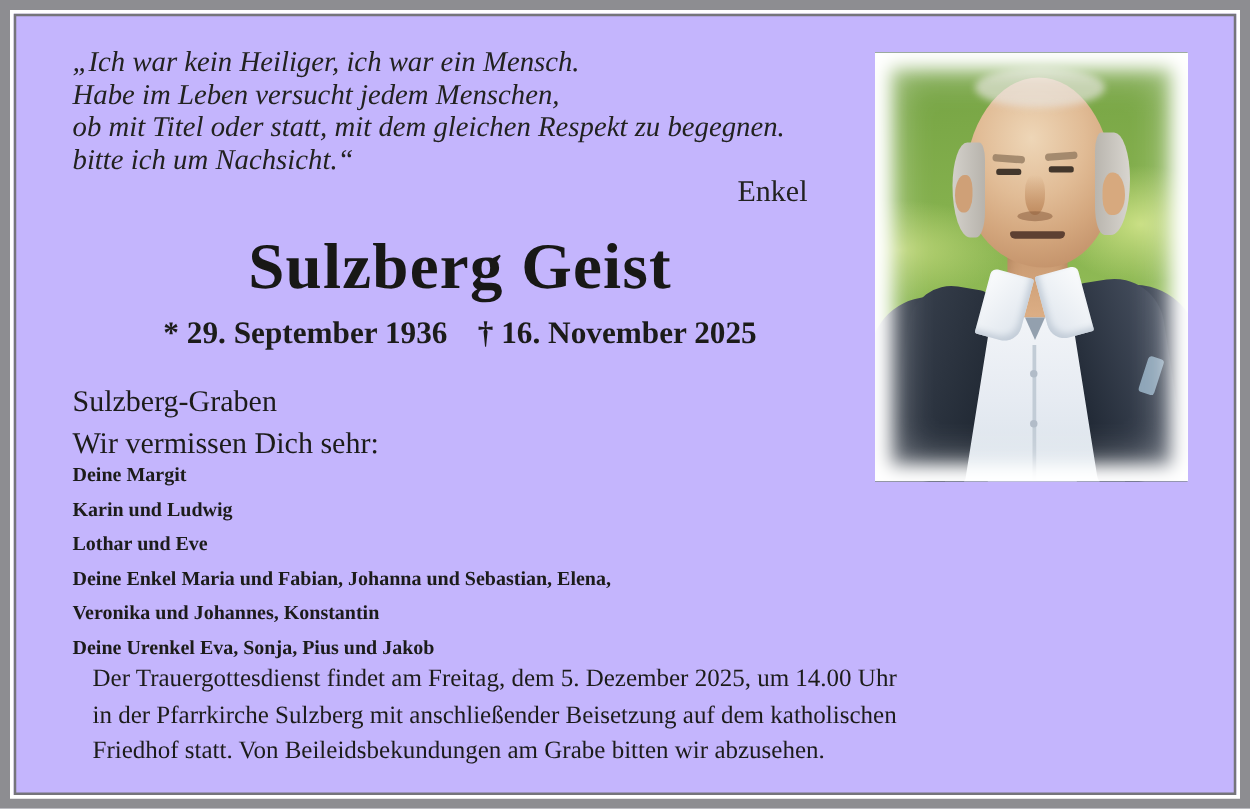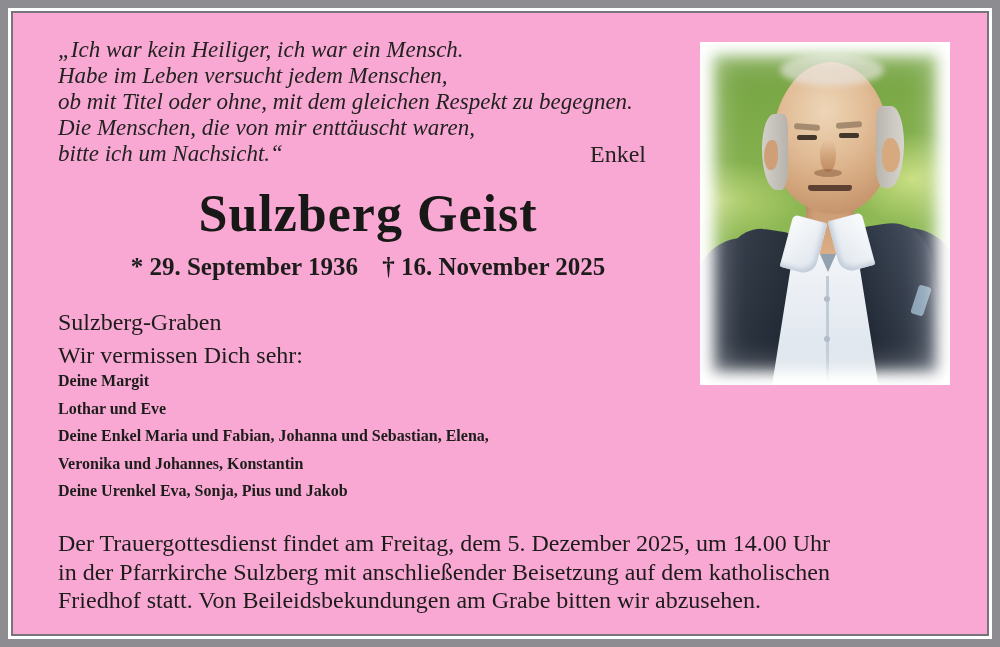--- a/index.html
+++ b/index.html
@@ -9,21 +9,21 @@
     position:relative;
     width:1000px; height:647px;
     background:#ffffff;
     border:8px solid #8d8d91;
     padding:3px;
   }
   .card {
     position:relative;
     width:100%; height:100%;
     border:2px solid #75757a;
-    background:#f9a8d4;
+    background:#c4b5fd;
   }
   .content { position:absolute; inset:0; color:#1c1c1a; }
 
   
   .quote {
     position:absolute; left:45px; top:24px; width:640px;
     font-style:italic; font-size:23px; line-height:26px; color:#222220;
   }
   .qline { white-space:nowrap; }
   .attribution {
@@ -54,22 +54,22 @@
     position:absolute; left:45px; top:328px;
     font-size:24px; line-height:28px;
   }
   .mourners {
     position:absolute; left:45px; top:354px; width:760px;
     font-size:16px; font-weight:bold; line-height:27.5px;
   }
   .mline { white-space:nowrap; }
 
   .service {
-    position:absolute; left:45px; top:516px; width:910px;
-    font-size:24px; line-height:28.5px;
+    position:absolute; left:61px; top:516px; width:910px;
+    font-size:20px; line-height:28.5px;
   }
   .sline { white-space:nowrap; }
 
   
   .photo { position:absolute; left:687px; top:29px; width:250px; height:343px; }
   .photo-bg {
     position:absolute; inset:0; overflow:hidden;
     background:
       radial-gradient(95px 65px at 85% 40%, #c9df82, rgba(201,223,130,0) 72%),
       radial-gradient(120px 55px at 8% 46%, #bad476, rgba(186,212,118,0) 72%),
@@ -131,39 +131,39 @@
 </head>
 <body>
 
 <div class="page">
   <div class="card">
     <div class="content">
 
       <div class="quote">
         <div class="qline">„Ich war kein Heiliger, ich war ein Mensch.</div>
         <div class="qline">Habe im Leben versucht jedem Menschen,</div>
-        <div class="qline">ob mit Titel oder ohne, mit dem gleichen Respekt zu begegnen.</div>
-        <div class="qline">Die Menschen, die von mir enttäuscht waren,</div>
+        <div class="qline">ob mit Titel oder statt, mit dem gleichen Respekt zu begegnen.</div>
         <div class="qline">bitte ich um Nachsicht.“</div>
         <span class="attribution">Enkel</span>
       </div>
 
       <div class="name">Sulzberg Geist</div>
 
       <div class="dates">
         <span class="birth">* 29. September 1936</span>
         <span class="death">† 16. November 2025</span>
       </div>
 
       <div class="location">Sulzberg-Graben</div>
 
       <div class="mourners-intro">Wir vermissen Dich sehr:</div>
 
       <div class="mourners">
         <div class="mline">Deine Margit</div>
+        <div class="mline">Karin und Ludwig</div>
         <div class="mline">Lothar und Eve</div>
         <div class="mline">Deine Enkel Maria und Fabian, Johanna und Sebastian, Elena,</div>
         <div class="mline">Veronika und Johannes, Konstantin</div>
         <div class="mline">Deine Urenkel Eva, Sonja, Pius und Jakob</div>
       </div>
 
       <div class="service">
         <div class="sline">Der Trauergottesdienst findet am Freitag, dem 5. Dezember 2025, um 14.00 Uhr</div>
         <div class="sline">in der Pfarrkirche Sulzberg mit anschließender Beisetzung auf dem katholischen</div>
         <div class="sline">Friedhof statt. Von Beileidsbekundungen am Grabe bitten wir abzusehen.</div>

